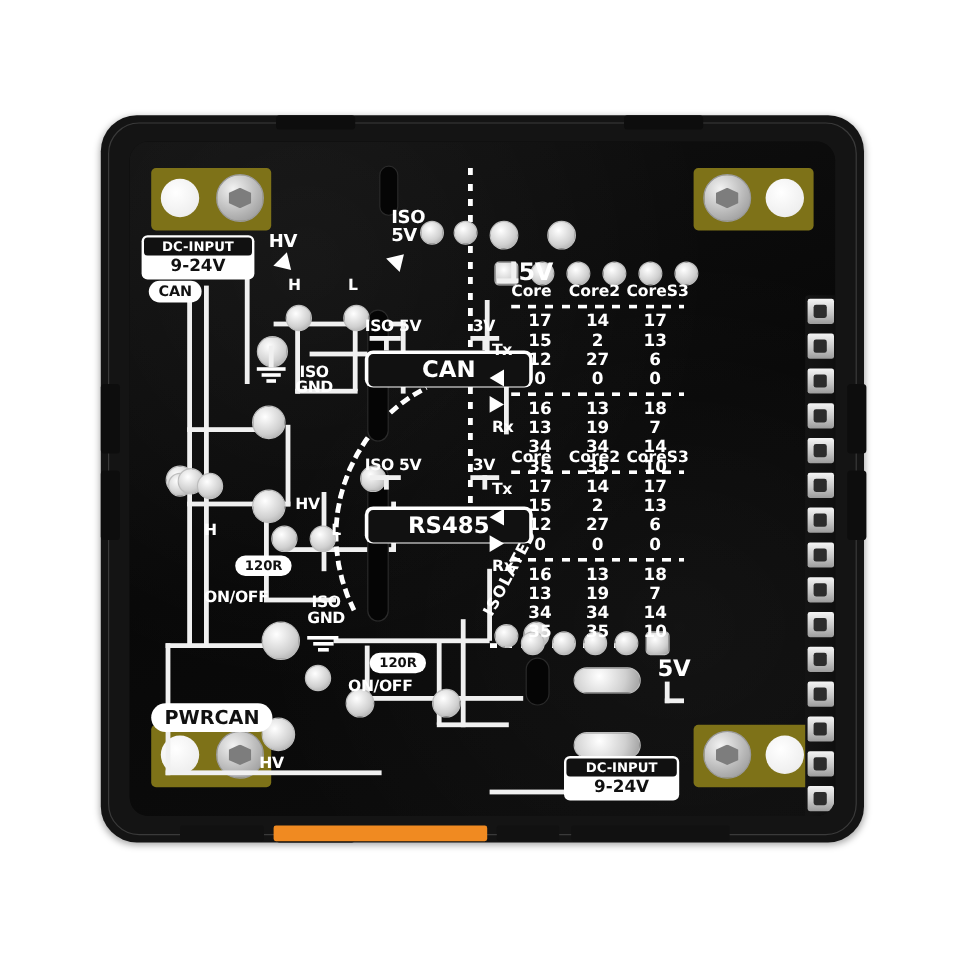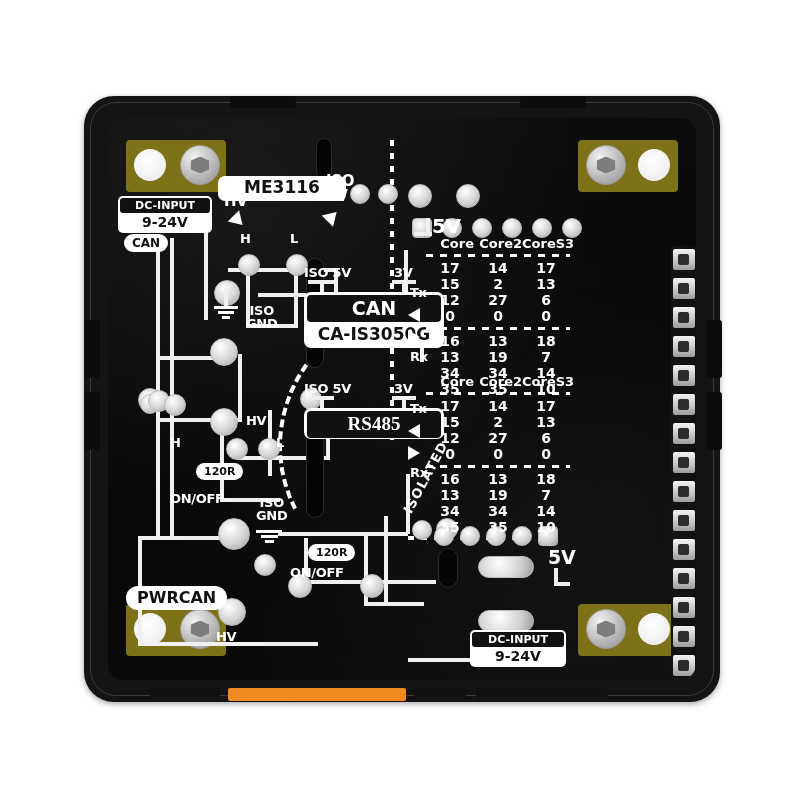--- a/index.html
+++ b/index.html
@@ -147,21 +147,21 @@
   }
   .hpin.left { left: 2px; }
   .hpin::after {
     content:""; position:absolute; left:5px; top:5px; width:11px; height:11px;
     background:#2c2c2c; border-radius:2px;
   }
 
   
   .pintable { position: absolute; color: #fff; font-family: "DejaVu Sans", sans-serif; }
   .pintable .hdrrow { display: flex; font-weight: 700; font-size: 13px; }
-  .pintable .hdrrow span { width: 48px; text-align: right; }
+  .pintable .hdrrow span { width: 48px; text-align: left; }
   .pintable .dashline {
     height: 3px; margin: 3px 0;
     background: repeating-linear-gradient(90deg,#fff 0 7px, transparent 7px 14px);
   }
   .pintable .bodyrow { display: flex; font-weight: 700; font-size: 14px; line-height: 16px; }
   .pintable .bodyrow span { width: 48px; text-align: center; }
 
   
   .isoline-v {
     position: absolute; width: 4px;
@@ -336,21 +336,20 @@
 
     <div class="tagbox" style="left:10px; top:78px; width:94px;">
       <div class="t1">DC-INPUT</div>
       <div class="t2">9-24V</div>
     </div>
 
     <div class="silk lg" style="left:116px; top:76px;">HV</div>
     <div class="arrow arr-dr" style="left:122px; top:96px; transform: rotate(-45deg);"></div>
 
     <div class="chip" style="left:110px; top:58px; width:128px;">
-      <div class="sub">ME3116</div>
     </div>
 
     <div class="silk lg" style="left:218px; top:56px; line-height:15px;">ISO<br>5V</div>
 
     <div class="arrow arr-dr" style="left:216px; top:92px; transform: rotate(-135deg);"></div>
 
     <div class="pill" style="left:16px; top:116px;">CAN</div>
     <div class="silk md" style="left:132px; top:114px;">H</div>
     <div class="silk md" style="left:182px; top:114px;">L</div>
 
@@ -366,35 +365,34 @@
 
     <div class="silk md" style="left:196px; top:148px;">ISO 5V</div>
     <div class="silk md" style="left:286px; top:148px;">3V</div>
     <div class="trace tr-v" style="left:212px; top:162px; height:12px;"></div>
     <div class="trace tr-h" style="left:200px; top:162px; width:26px;"></div>
     <div class="trace tr-v" style="left:294px; top:162px; height:12px;"></div>
     <div class="trace tr-h" style="left:284px; top:162px; width:24px;"></div>
 
     <div class="chip" style="left:196px; top:174px; width:140px;">
       <div class="hdr">CAN</div>
-      <div class="sub">CA-IS3050G</div>
     </div>
     <div class="silk md" style="left:302px; top:168px;">Tx</div>
     <div class="arrow arr-l" style="left:300px; top:190px;"></div>
     <div class="silk md" style="left:302px; top:232px;">Rx</div>
     <div class="arrow arr-r" style="left:300px; top:212px;"></div>
 
     <div class="silk md" style="left:196px; top:264px;">ISO 5V</div>
     <div class="silk md" style="left:286px; top:264px;">3V</div>
     <div class="trace tr-v" style="left:212px; top:278px; height:12px;"></div>
     <div class="trace tr-h" style="left:200px; top:278px; width:26px;"></div>
     <div class="trace tr-v" style="left:294px; top:278px; height:12px;"></div>
     <div class="trace tr-h" style="left:284px; top:278px; width:24px;"></div>
 
-    <div class="chip" style="left:196px; top:290px; width:140px;font-family:Liberation Serif, serif;">
+    <div class="chip" style="left:196px; top:304px; width:140px;">
       <div class="hdr">RS485</div>
     </div>
     <div class="silk md" style="left:302px; top:284px;">Tx</div>
     <div class="arrow arr-l" style="left:300px; top:306px;"></div>
     <div class="silk md" style="left:302px; top:348px;">Rx</div>
     <div class="arrow arr-r" style="left:300px; top:328px;"></div>
 
     <div class="silk md" style="left:62px; top:318px;">H</div>
     <div class="silk md" style="left:168px; top:318px;">L</div>
     <div class="pill" style="left:88px; top:345px; font-size:11px;">120R</div>

